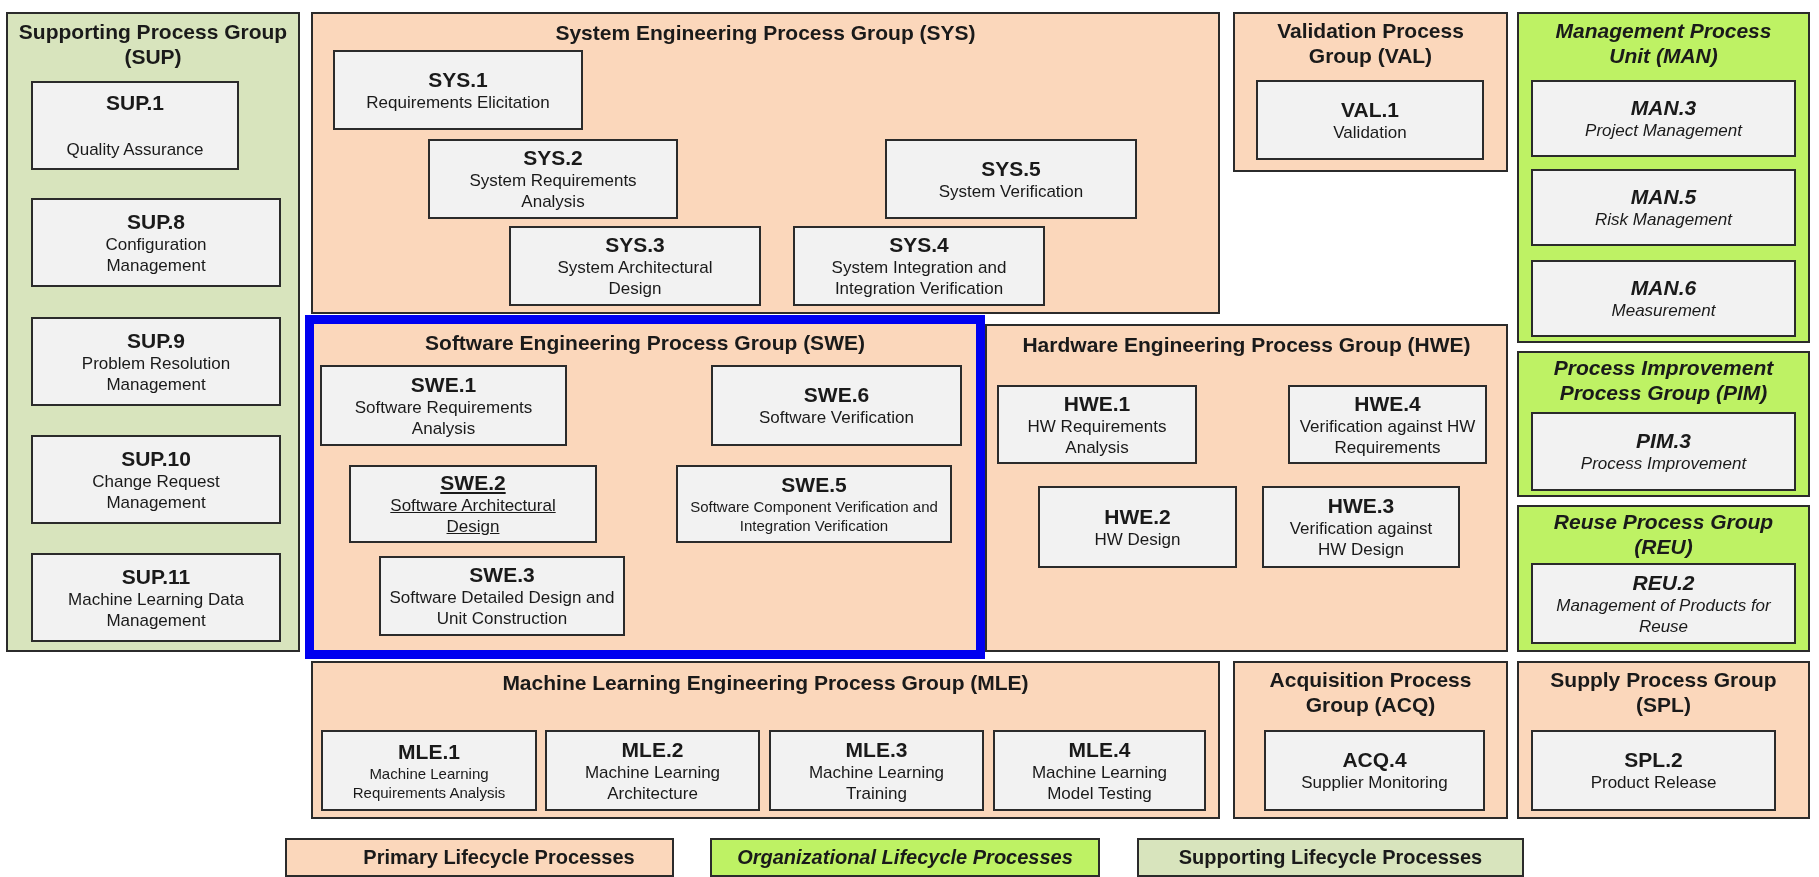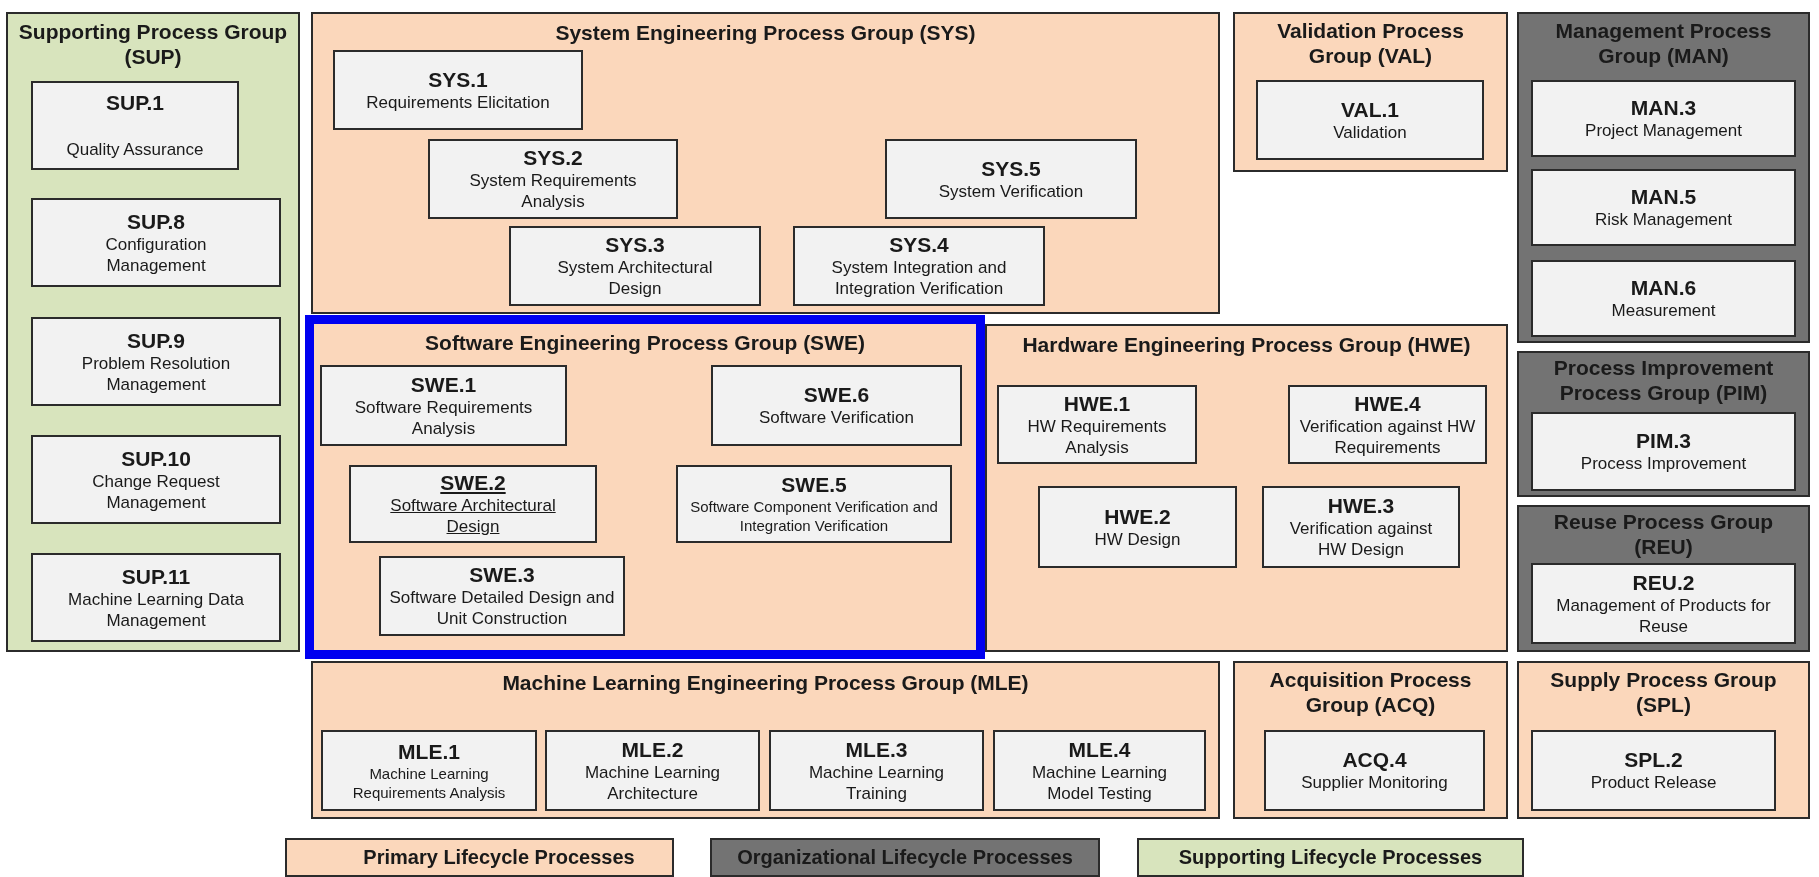--- a/index.html
+++ b/index.html
@@ -1,20 +1,20 @@
 <!DOCTYPE html>
 <html><head>
 <meta charset="utf-8">
 <style>
   html, body { margin:0; padding:0; background:#ffffff; }
   body { width:1819px; height:877px; position:relative; overflow:hidden;
          font-family:"Liberation Sans", "DejaVu Sans", sans-serif; color:#1a1a1a; }
   .grp { position:absolute; box-sizing:border-box; border:2px solid #2b2b2b; }
   .primary { background:#fbd7bb; }
-  .org { background:#737373; }
+  .org { background:#bef264;font-style:italic; }
   .supp { background:#d8e4bd; }
   .gtitle { position:absolute; left:0; right:0; text-align:center; font-weight:bold;
             font-size:21px; line-height:25px; color:#1a1a1a; }
   .box { position:absolute; box-sizing:border-box; background:#f2f2f2; border:2px solid #2b2b2b;
          display:flex; flex-direction:column; align-items:center; justify-content:center;
          text-align:center; padding:0 4px; }
   .bid { font-weight:bold; font-size:21px; line-height:24px; }
   .bname { font-size:17px; line-height:21px; }
   .bname.small { font-size:15px; line-height:19px; }
   .swe-frame { position:absolute; left:305px; top:315px; width:680px; height:344px;
@@ -83,21 +83,21 @@
   </div>
   <div class="box" style="left:21px;top:66px;width:228px;height:80px;">
     <div class="bid">VAL.1</div>
     <div class="bname">Validation</div>
   </div>
 </div>
 
 <div class="grp org" style="left:1517px;top:12px;width:293px;height:331px;">
   <div class="gtitle" style="top:4px;">
     <div>Management Process</div>
-    <div>Group (MAN)</div>
+    <div>Unit (MAN)</div>
   </div>
   <div class="box" style="left:12px;top:66px;width:265px;height:77px;">
     <div class="bid">MAN.3</div>
     <div class="bname">Project Management</div>
   </div>
   <div class="box" style="left:12px;top:155px;width:265px;height:77px;">
     <div class="bid">MAN.5</div>
     <div class="bname">Risk Management</div>
   </div>
   <div class="box" style="left:12px;top:246px;width:265px;height:77px;">

